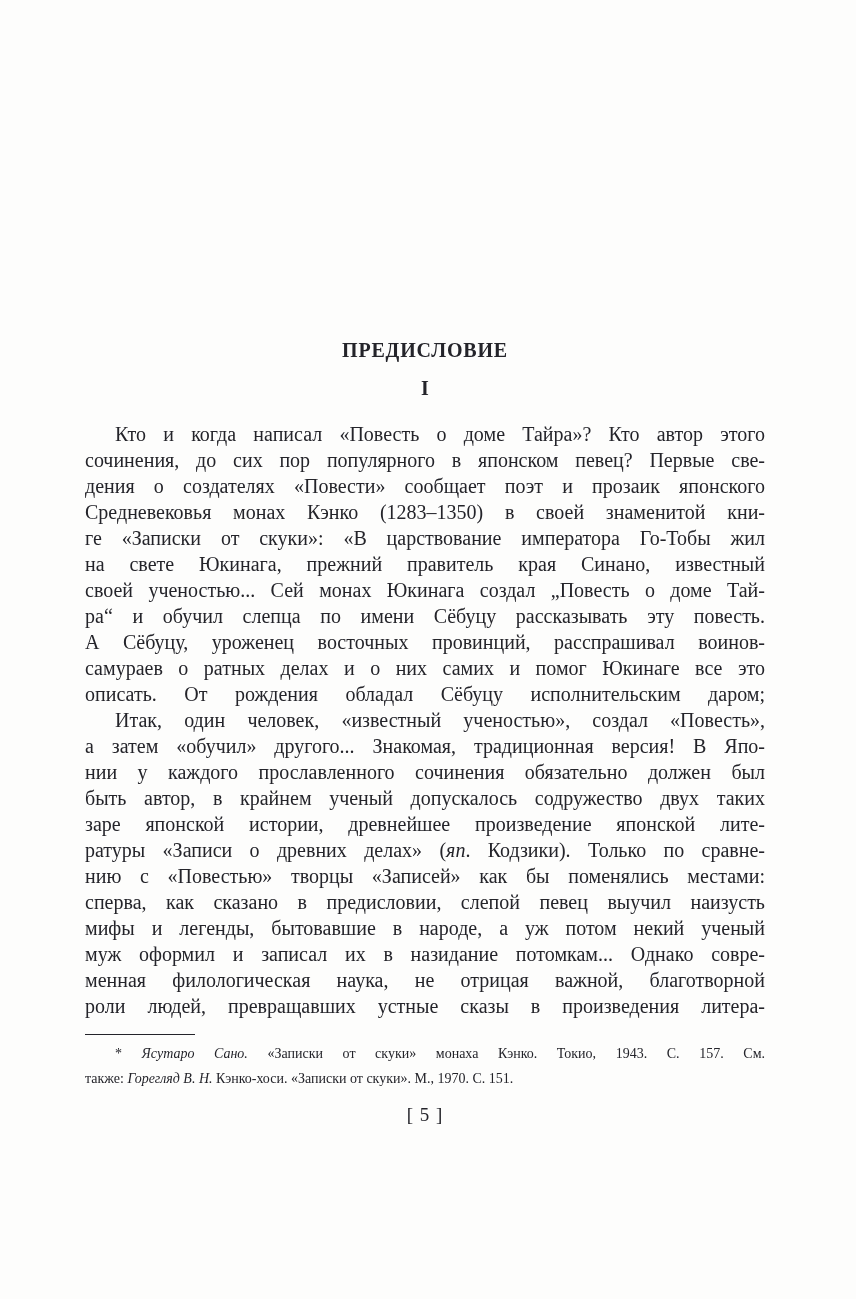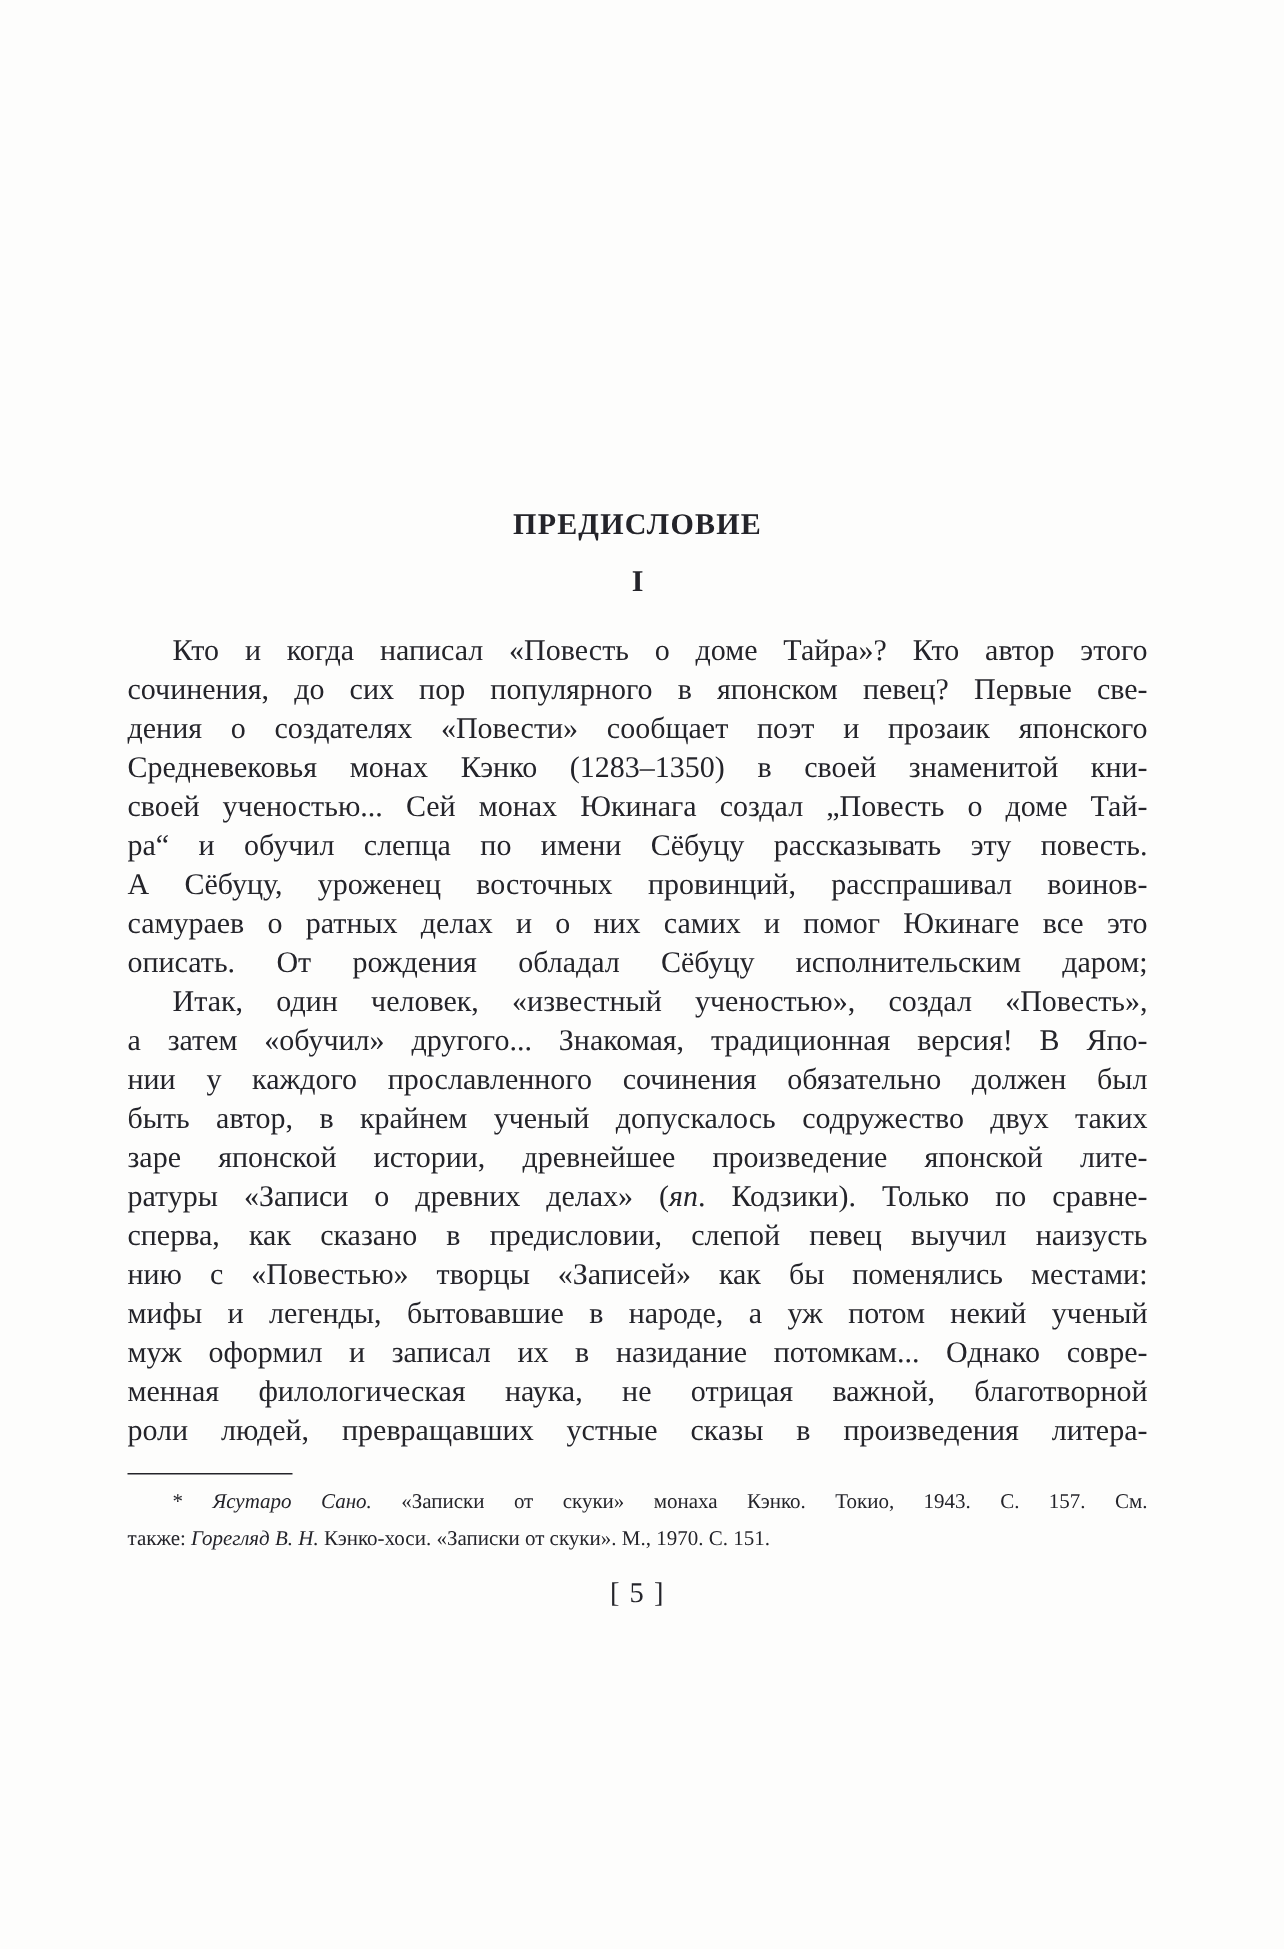--- a/index.html
+++ b/index.html
@@ -72,35 +72,37 @@
 <div class="page">
   <div class="content">
     <div class="title">ПРЕДИСЛОВИЕ</div>
     <div class="section-number">I</div>
     <div class="paragraphs">
         <div class="para">
           <div class="line indent just">Кто и когда написал «Повесть о доме Тайра»? Кто автор этого</div>
           <div class="line just">сочинения, до сих пор популярного в японском певец? Первые све-</div>
           <div class="line just">дения о создателях «Повести» сообщает поэт и прозаик японского</div>
           <div class="line just">Средневековья монах Кэнко (1283–1350) в своей знаменитой кни-</div>
+          <div class="line just">ге «Записки от скуки»: «В царствование императора Го-Тобы жил</div>
+          <div class="line just">на свете Юкинага, прежний правитель края Синано, известный</div>
           <div class="line just">своей ученостью... Сей монах Юкинага создал „Повесть о доме Тай-</div>
           <div class="line just">ра“ и обучил слепца по имени Сёбуцу рассказывать эту повесть.</div>
           <div class="line just">А Сёбуцу, уроженец восточных провинций, расспрашивал воинов-</div>
           <div class="line just">самураев о ратных делах и о них самих и помог Юкинаге все это</div>
           <div class="line just">описать. От рождения обладал Сёбуцу исполнительским даром;</div>
         </div>
         <div class="para">
           <div class="line indent just">Итак, один человек, «известный ученостью», создал «Повесть»,</div>
           <div class="line just">а затем «обучил» другого... Знакомая, традиционная версия! В Япо-</div>
           <div class="line just">нии у каждого прославленного сочинения обязательно должен был</div>
           <div class="line just">быть автор, в крайнем ученый допускалось содружество двух таких</div>
           <div class="line just">заре японской истории, древнейшее произведение японской лите-</div>
           <div class="line just"><span>ратуры «Записи о древних делах» (</span><em>яп</em><span>. Кодзики). Только по сравне-</span></div>
+          <div class="line just">нию с «Повестью» творцы «Записей» как бы поменялись местами:</div>
           <div class="line just">сперва, как сказано в предисловии, слепой певец выучил наизусть</div>
-          <div class="line just">нию с «Повестью» творцы «Записей» как бы поменялись местами:</div>
           <div class="line just">мифы и легенды, бытовавшие в народе, а уж потом некий ученый</div>
           <div class="line just">муж оформил и записал их в назидание потомкам... Однако совре-</div>
           <div class="line just">менная филологическая наука, не отрицая важной, благотворной</div>
           <div class="line just">роли людей, превращавших устные сказы в произведения литера-</div>
         </div>
       </div>
     <div class="fn-rule"></div>
     <div class="footnote">
         <div class="fn-line indent just"><span>*  </span><em>Ясутаро Сано.</em><span> «Записки от скуки» монаха Кэнко. Токио, 1943. С. 157. См.</span></div>
         <div class="fn-line"><span>также: </span><em>Горегляд В. Н.</em><span> Кэнко-хоси. «Записки от скуки». М., 1970. С. 151.</span></div>

